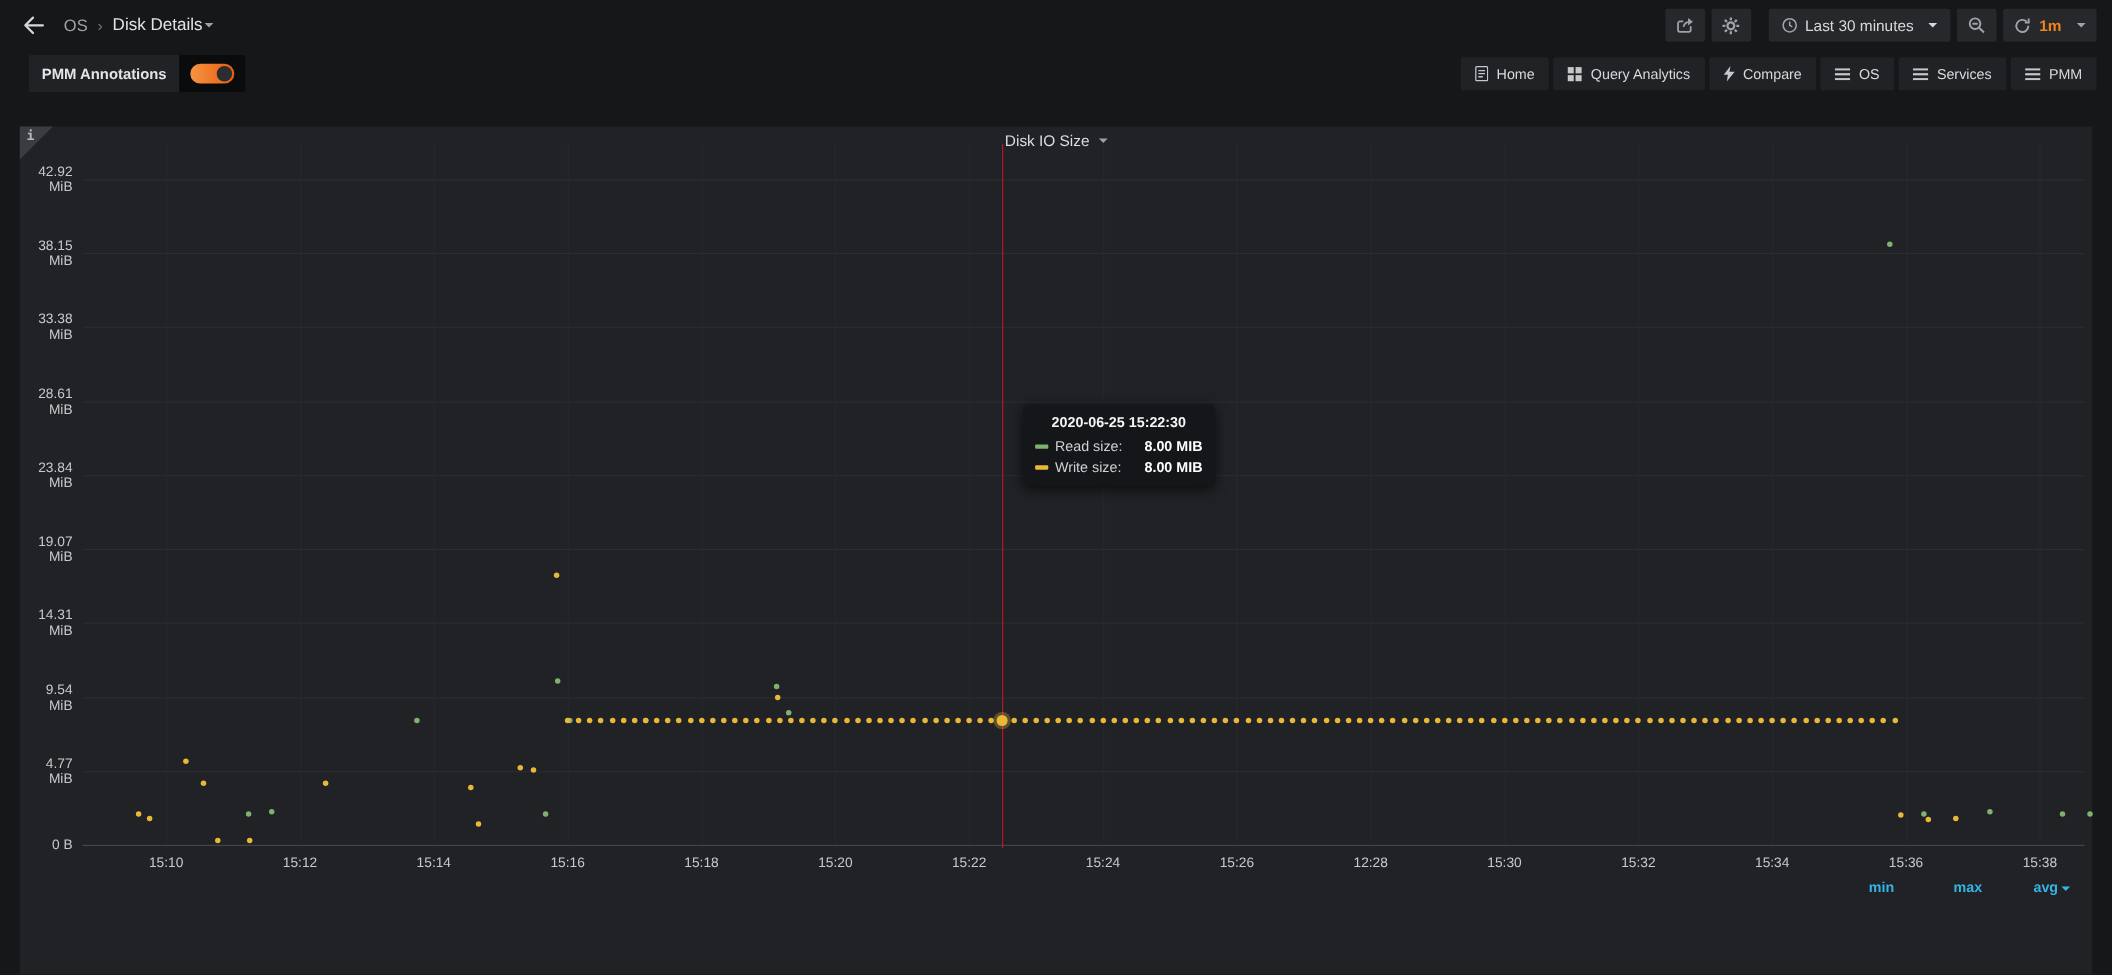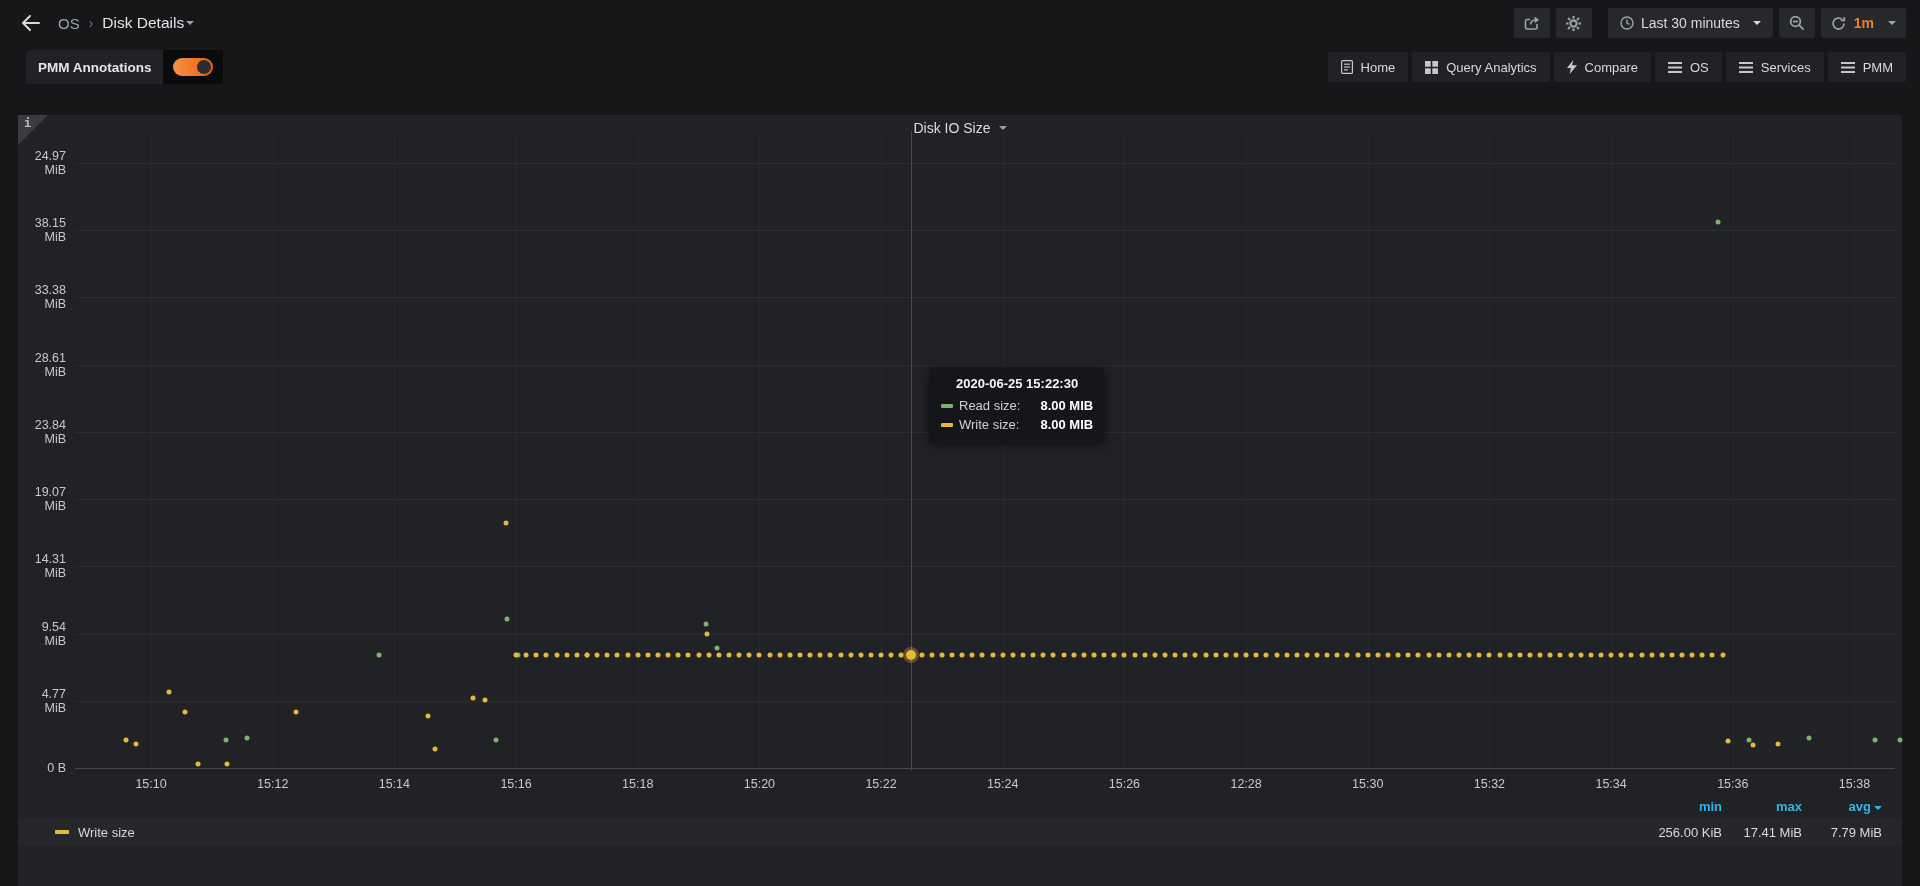--- a/index.html
+++ b/index.html
@@ -273,21 +273,21 @@
             <span class="tt-val">8.00 MIB</span>
           </div>
           <div class="tt-row">
             <span class="tt-dash" style="background: rgb(234, 184, 57);"></span>
             <span>Write size:</span>
             <span class="tt-val">8.00 MIB</span>
           </div>
         </div>
     </div>
   <div class="hgrid" style="left: 57px; width: 1820px; top: 48px;"></div>
-      <div class="ylab" style="left: 0px; width: 48px; top: 48px;">24.97 MiB</div>
+      <div class="ylab" style="left: 0px; width: 48px; top: 48px;">42.92 MiB</div>
       <div class="hgrid" style="left: 57px; width: 1820px; top: 115.222px;"></div>
       <div class="ylab" style="left: 0px; width: 48px; top: 115.222px;">38.15 MiB</div>
       <div class="hgrid" style="left: 57px; width: 1820px; top: 182.444px;"></div>
       <div class="ylab" style="left: 0px; width: 48px; top: 182.444px;">33.38 MiB</div>
       <div class="hgrid" style="left: 57px; width: 1820px; top: 249.667px;"></div>
       <div class="ylab" style="left: 0px; width: 48px; top: 249.667px;">28.61 MiB</div>
       <div class="hgrid" style="left: 57px; width: 1820px; top: 316.889px;"></div>
       <div class="ylab" style="left: 0px; width: 48px; top: 316.889px;">23.84 MiB</div>
       <div class="hgrid" style="left: 57px; width: 1820px; top: 384.111px;"></div>
       <div class="ylab" style="left: 0px; width: 48px; top: 384.111px;">19.07 MiB</div>
@@ -485,25 +485,14 @@
     </div>
 
   <div class="legend" id="legend">
       <div class="lg-head">
         <div class="lg-cells">
           <div class="lg-cell">min</div>
           <div class="lg-cell">max</div>
           <div class="lg-cell">avg<span class="caret"></span></div>
         </div>
       </div>
-      <div class="lg-row hi">
-        <div class="lg-series">
-          <span class="lg-dash" style="background: rgb(234, 184, 57);"></span>
-          <span class="lg-name">Write size</span>
-        </div>
-        <div class="lg-cells">
-          <div class="lg-cell">256.00 KiB</div>
-          <div class="lg-cell">17.41 MiB</div>
-          <div class="lg-cell">7.79 MiB</div>
-        </div>
-      </div>
     </div>
 </div>
 
 </body></html>

